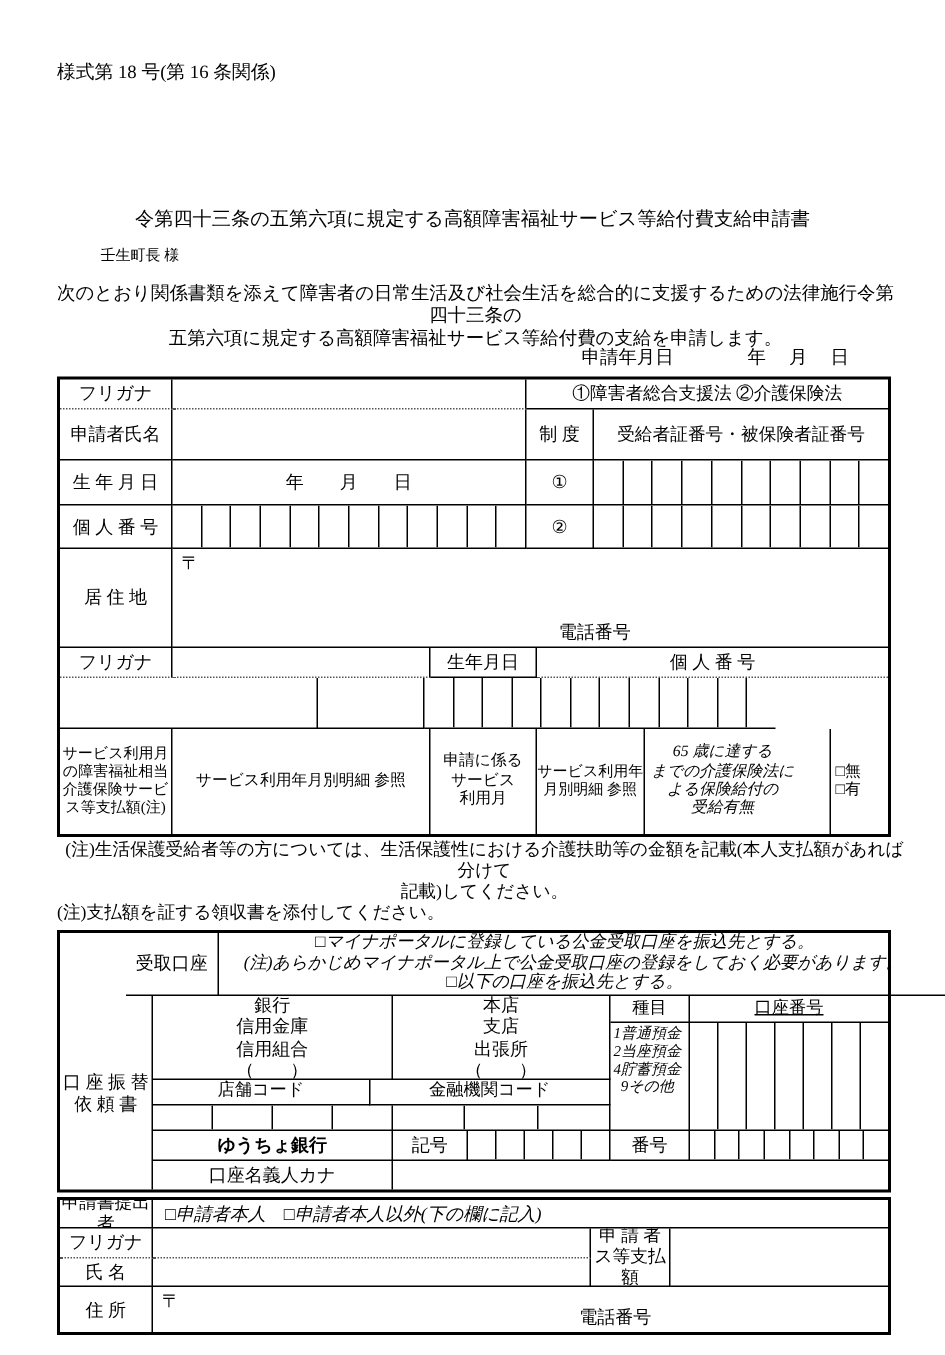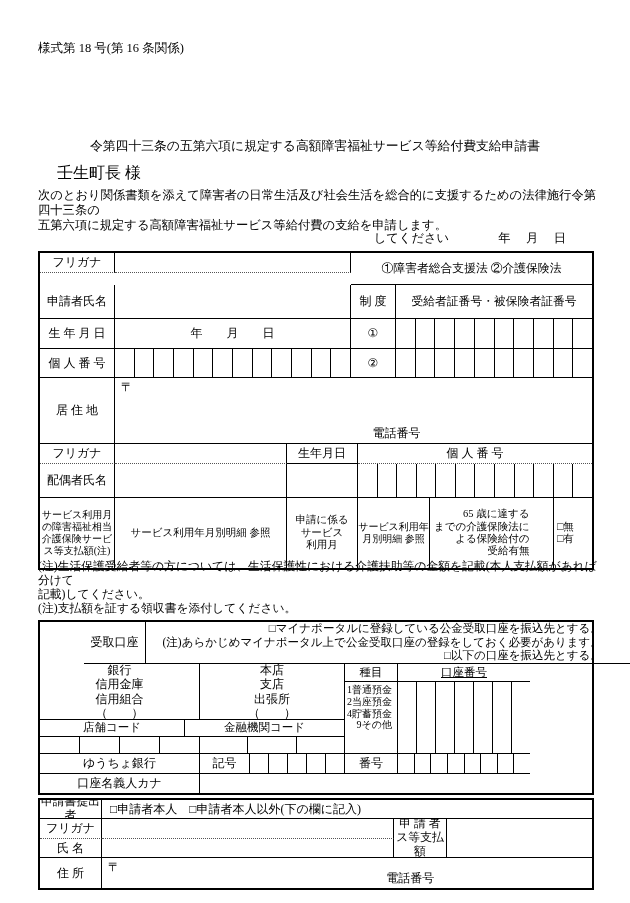--- a/index.html
+++ b/index.html
@@ -1,39 +1,39 @@
 <!DOCTYPE html>
 <html><head>
 <meta charset="utf-8">
 <style>
   html,body{margin:0;padding:0;background:#fff;}
   .page{
     position:relative;width:630px;height:903px;background:#fff;color:#000;
     font-family:"Liberation Serif","DejaVu Serif",serif;font-size:12px;overflow:hidden;
   }
-  .pre{white-space:pre-line;}
+  .pre{white-space:pre-line;text-align:center;}
   .form-number{position:absolute;left:38px;top:40px;font-size:12.5px;}
   .doc-title{position:absolute;left:0;top:138px;width:630px;text-align:center;font-size:12.8px;}
-  .addressee{position:absolute;left:57px;top:163px;font-size:16px;}
+  .addressee{position:absolute;left:67px;top:163px;font-size:10px;}
   .intro{position:absolute;left:38px;top:188px;width:558px;font-size:12.3px;line-height:1.22;}
   .date-line{position:absolute;left:38px;top:230px;width:556px;text-align:right;padding-right:28px;box-sizing:border-box;font-size:12.3px;}
   .tbl{position:absolute;left:38px;border:2px solid #000;width:556px;box-sizing:border-box;background:#fff;}
   .tbl1{top:251px;}
   .tbl2{top:620px;}
   .tbl3{top:798px;}
   .r{display:flex;}
   .c{
     box-sizing:border-box;border-right:1px solid #000;border-bottom:1px solid #000;
     display:flex;align-items:center;justify-content:center;
     text-align:center;line-height:1.18;overflow:hidden;flex:none;
   }
   .nbr{border-right:none;}
   .nbb{border-bottom:none;}
   .dot{border-bottom:1px dotted #555;}
-  .left{justify-content:flex-start;text-align:right;}
+  .left{justify-content:flex-start;text-align:center;font-style:italic;}
   .top{align-items:flex-start;}
   .rel{position:relative;}
   .sm{font-size:10.5px;}
   .xs{font-size:10px;}
   .boxes{display:flex;width:100%;height:100%;}
   .box{flex:1 1 0;border-left:1px solid #000;}
   .box:first-child{border-left:none;}
   .postal{position:absolute;top:2px;left:6px;font-size:12px;}
   .phone{position:absolute;bottom:3px;left:54%;font-size:12px;}
   .notes{position:absolute;left:38px;top:559px;width:570px;font-size:11.8px;line-height:1.2;}
@@ -42,27 +42,27 @@
 </head>
 <body>
 
 <div class="page">
 
   <div class="form-number">様式第 18 号(第 16 条関係)</div>
   <div class="doc-title">令第四十三条の五第六項に規定する高額障害福祉サービス等給付費支給申請書</div>
   <div class="addressee">壬生町長 様</div>
   <div class="intro pre">次のとおり関係書類を添えて障害者の日常生活及び社会生活を総合的に支援するための法律施行令第四十三条の
 五第六項に規定する高額障害福祉サービス等給付費の支給を申請します。</div>
-  <div class="date-line">してください　　　　年　 月　 日</div>
+  <div class="date-line">申請年月日　　　　年　 月　 日</div>
 
   <div class="tbl tbl1">
     <div class="r">
       <div class="c dot" style="width:75px;height:20px;">フリガナ</div>
       <div class="c dot" style="width:236px;height:20px;"></div>
-      <div class="c nbr" style="width:241px;height:32px;font-size:11.8px;">①障害者総合支援法 ②介護保険法</div>
+      <div class="c nbr" style="width:241px;height:20px;font-size:11.8px;">①障害者総合支援法 ②介護保険法</div>
     </div>
     <div class="r">
       <div class="c" style="width:75px;height:34px;">申請者氏名</div>
       <div class="c" style="width:236px;height:34px;"></div>
       <div class="c" style="width:45px;height:34px;">制 度</div>
       <div class="c nbr" style="width:196px;height:34px;font-size:11.8px;">受給者証番号・被保険者証番号</div>
     </div>
     <div class="r">
       <div class="c" style="width:75px;height:30px;">生 年 月 日</div>
       <div class="c" style="width:236px;height:30px;">年　　月　　日</div>
@@ -123,21 +123,20 @@
         <span class="phone">電話番号</span>
       </div>
     </div>
     <div class="r">
       <div class="c dot" style="width:75px;height:20px;">フリガナ</div>
       <div class="c dot" style="width:172px;height:20px;"></div>
       <div class="c" style="width:71px;height:20px;text-align:center;">生年月日</div>
       <div class="c nbr dot" style="width:234px;height:20px;">個 人 番 号</div>
     </div>
     <div class="r">
-      <div class="c" style="width:75px;height:34px;">配偶者氏名</div>
       <div class="c" style="width:172px;height:34px;"></div>
       <div class="c" style="width:71px;height:34px;"></div>
       <div class="c nbr" style="width:234px;height:34px;padding:0;">
           <div class="boxes">
             <div class="box"></div>
             <div class="box"></div>
             <div class="box"></div>
             <div class="box"></div>
             <div class="box"></div>
             <div class="box"></div>
@@ -179,20 +178,22 @@
   </div>
 
   <div class="tbl tbl2">
     <div class="r">
       <div class="c" style="width:62px;height:42px;margin-left:44px;">受取口座</div>
       <div class="c nbr pre left" style="width:490px;height:42px;padding-left:5px;font-size:11.5px;">□マイナポータルに登録している公金受取口座を振込先とする。
 　(注)あらかじめマイナポータル上で公金受取口座の登録をしておく必要があります。
 □以下の口座を振込先とする。</div>
     </div>
     <div class="r">
+      <div class="c nbb pre" style="width:62px;height:129px;">口 座 振 替
+依 頼 書</div>
       <div class="col" style="width:490px;">
         <div class="r">
           <div class="col" style="width:305px;">
             <div class="r">
               <div class="c pre" style="width:160px;height:56px;">銀行
 信用金庫
 信用組合
 （　　）</div>
               <div class="c pre" style="width:145px;height:56px;">本店
 支店
@@ -237,21 +238,21 @@
                   <div class="box"></div>
                   <div class="box"></div>
                   <div class="box"></div>
                   <div class="box"></div>
                   <div class="box"></div>
                 </div>
               </div>
           </div>
         </div>
         <div class="r">
-          <div class="c" style="width:160px;height:20px;">ゆうちょ銀行</div>
+          <div class="c" style="width:160px;height:20px;font-weight:bold;">ゆうちょ銀行</div>
           <div class="c" style="width:50px;height:20px;">記号</div>
           <div class="c" style="width:95px;height:20px;padding:0;">
               <div class="boxes">
                 <div class="box"></div>
                 <div class="box"></div>
                 <div class="box"></div>
                 <div class="box"></div>
                 <div class="box"></div>
               </div>
             </div>

